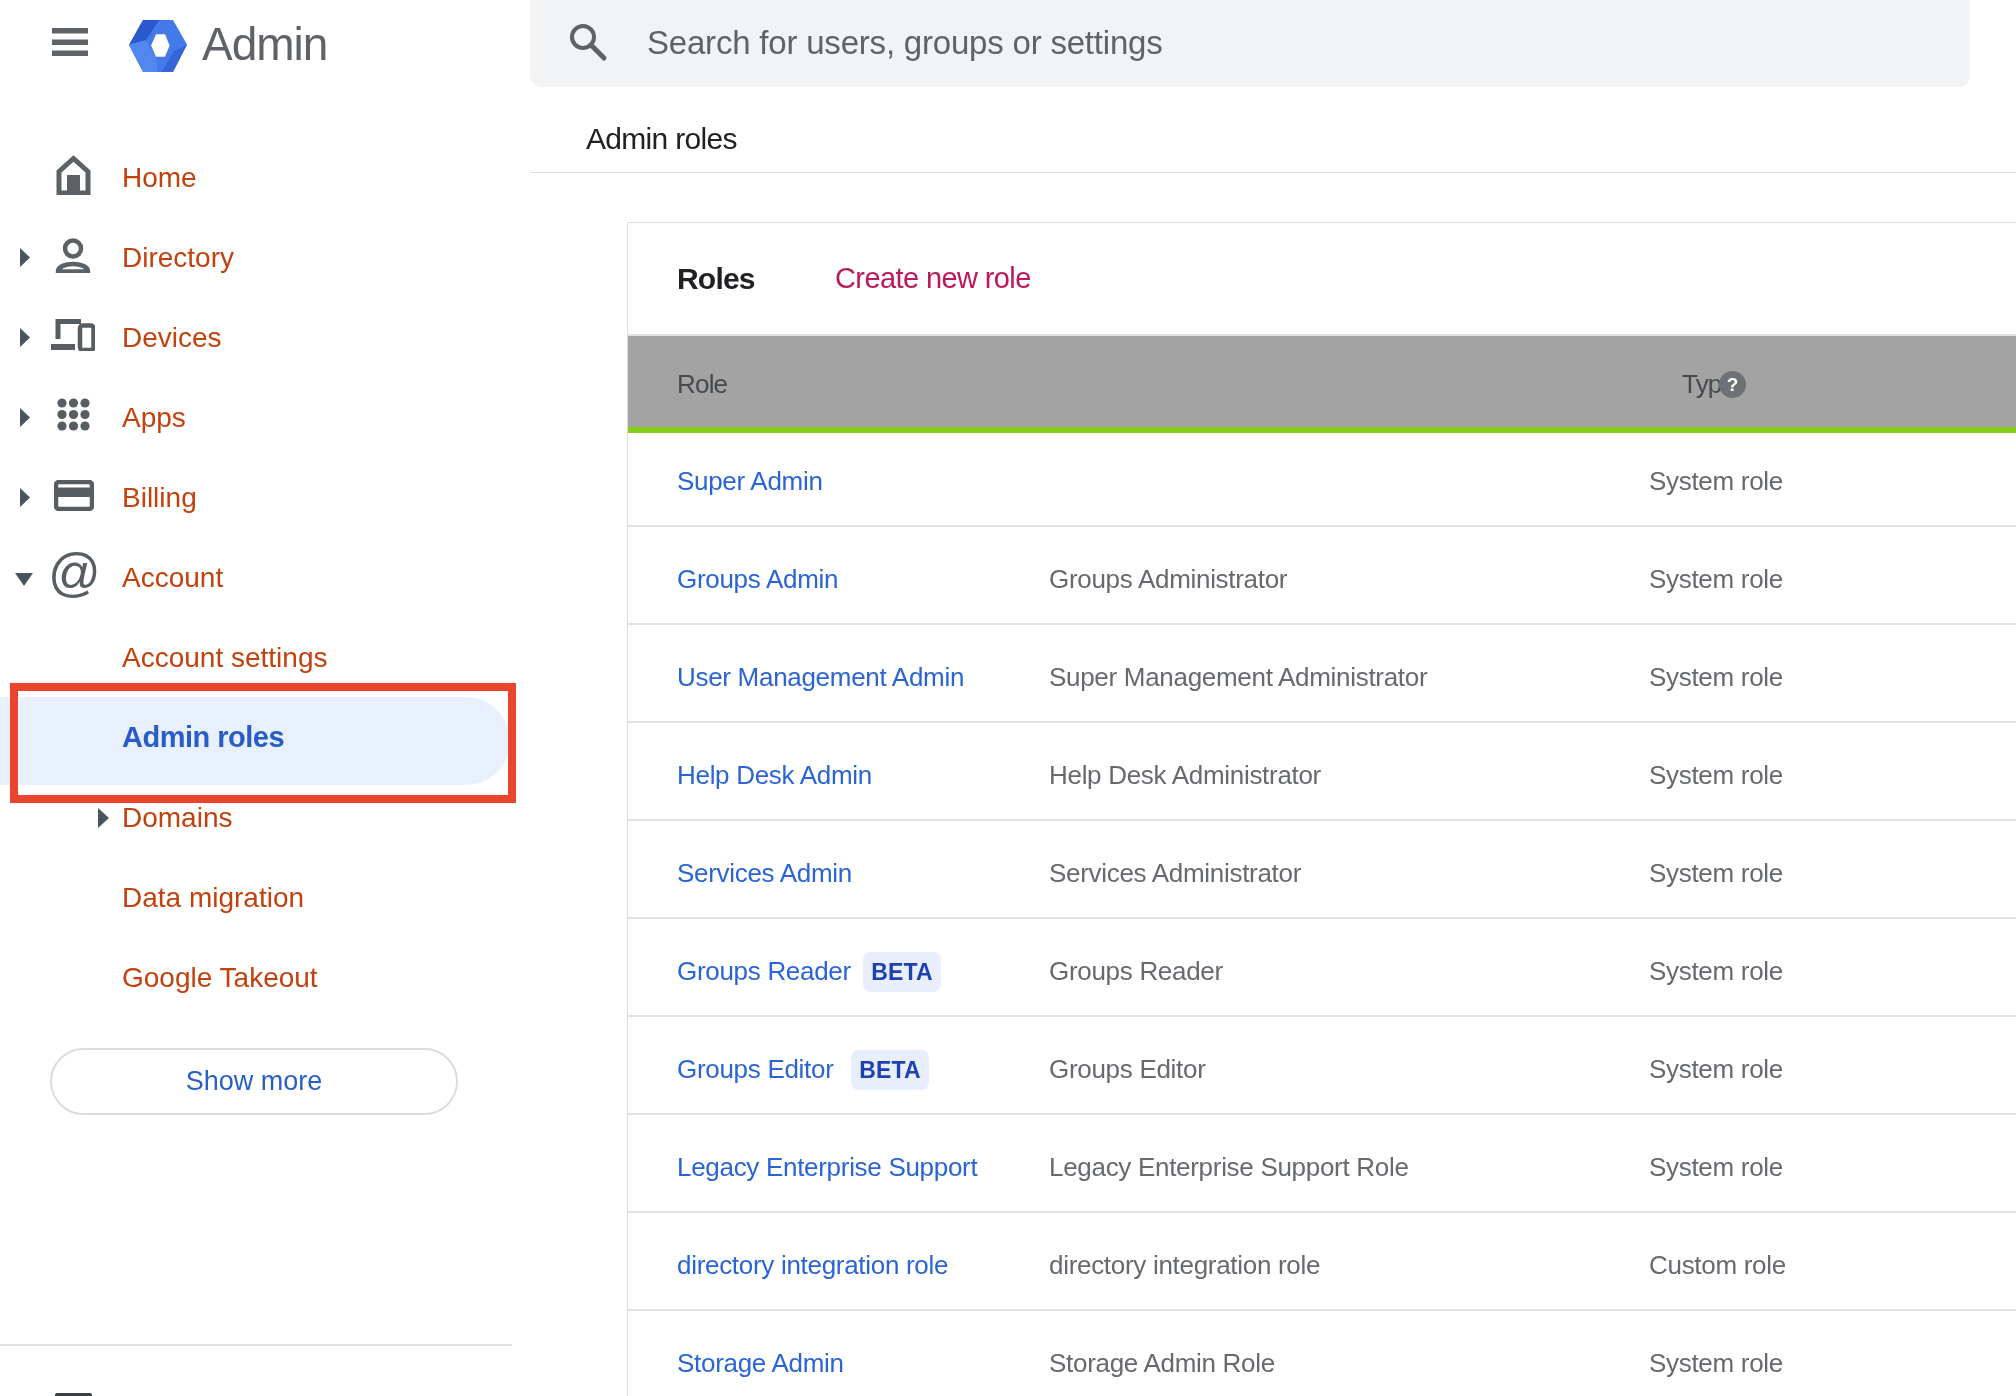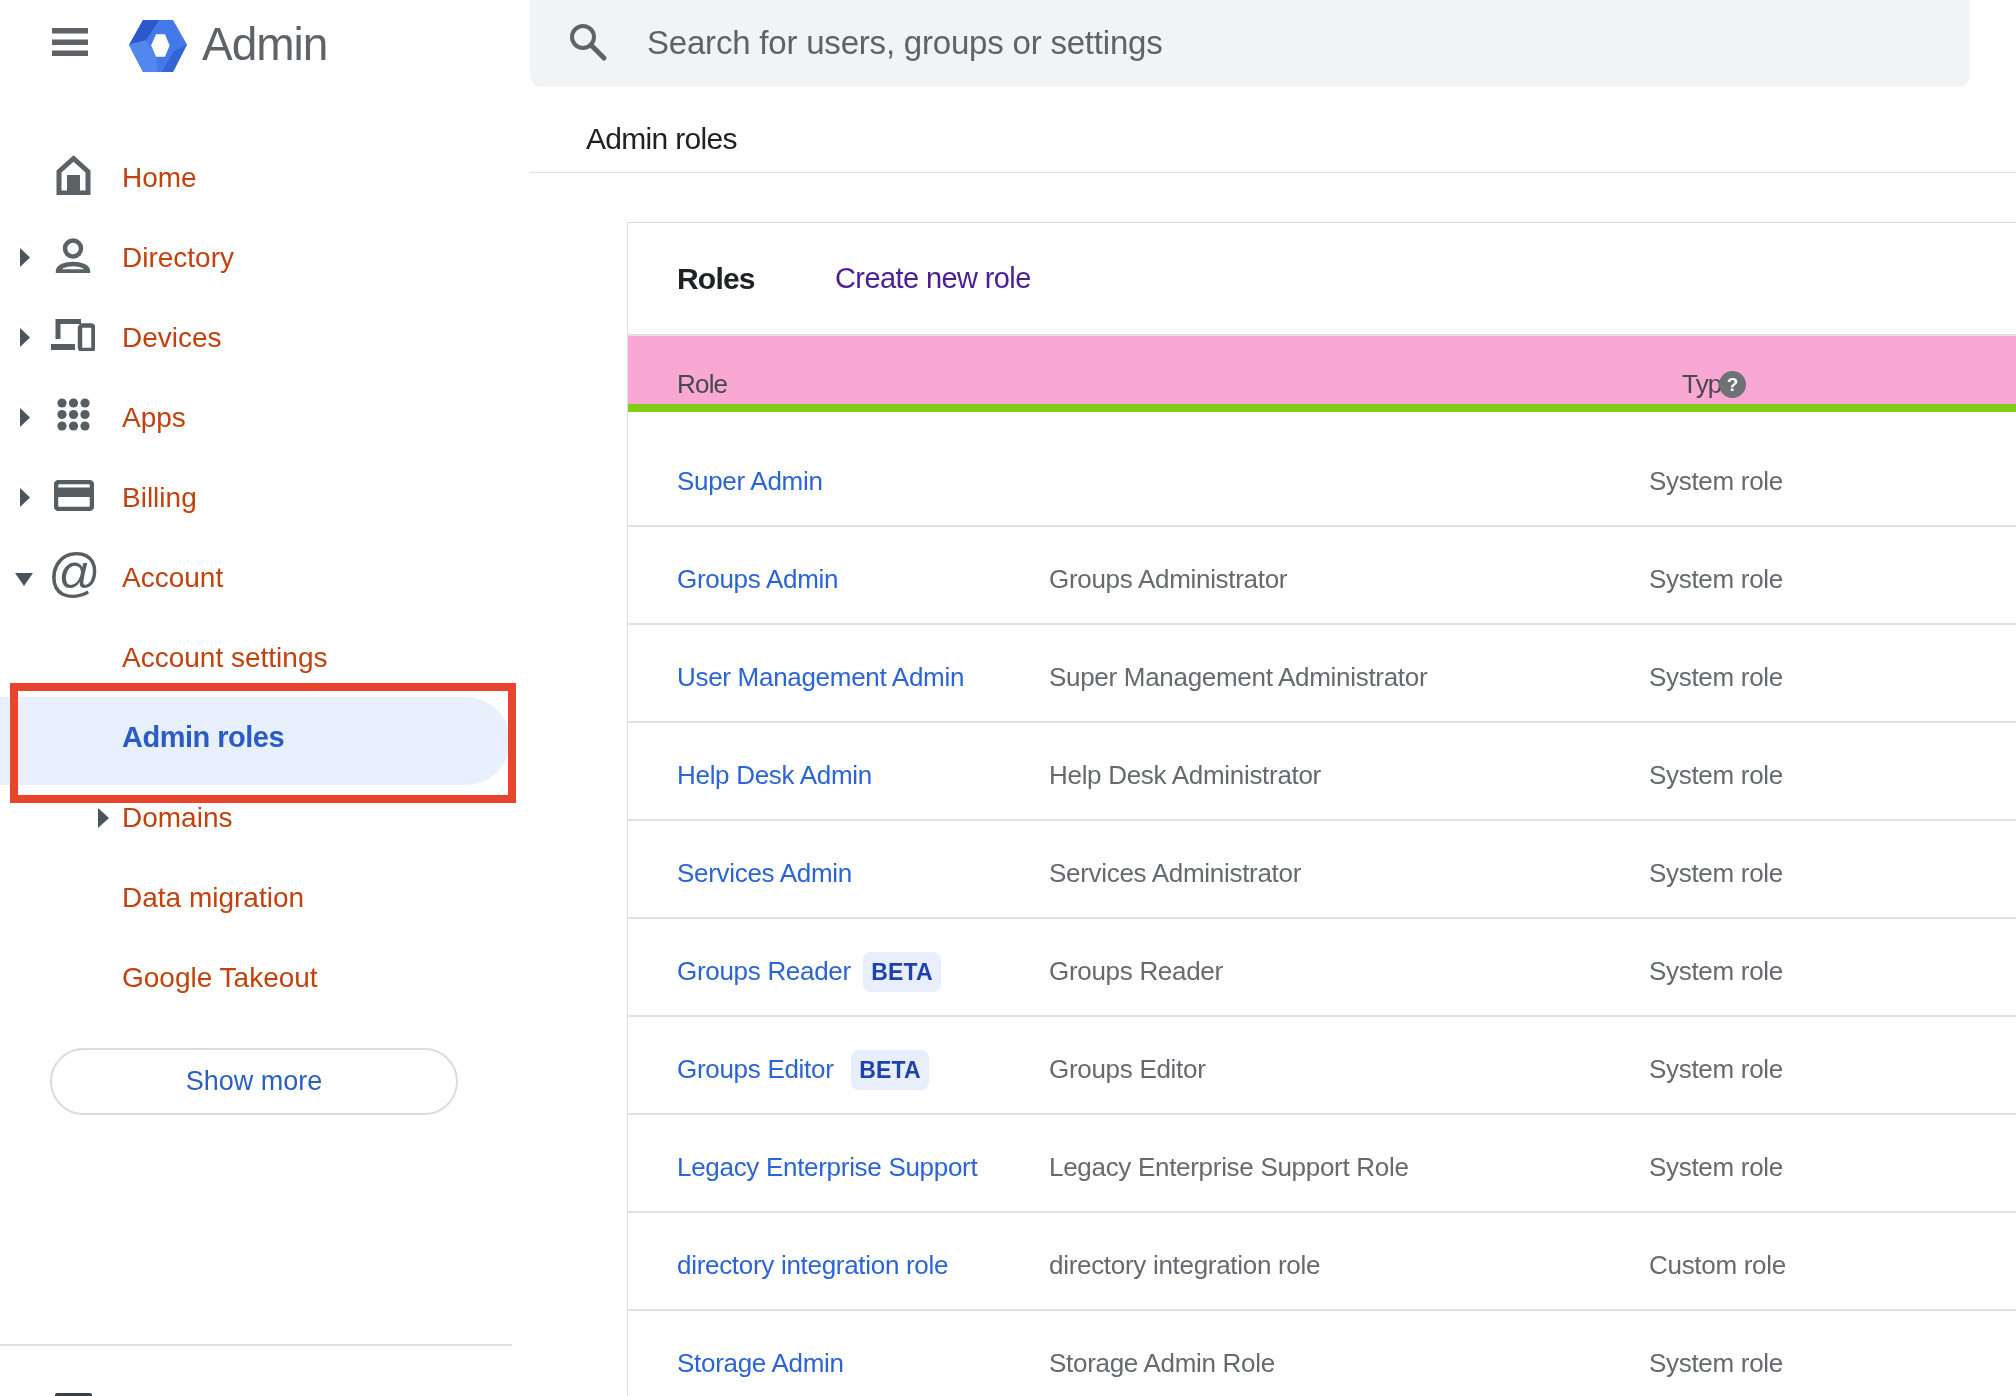--- a/index.html
+++ b/index.html
@@ -12,22 +12,22 @@
 #adminroles-sel{position:absolute;left:122px;top:693px;height:88px;line-height:88px;font-size:29px;font-weight:bold;color:#2a5cc8;letter-spacing:-0.5px}
 #showmore{position:absolute;left:50px;top:1048px;width:408px;height:67px;border:2px solid #dadce0;border-radius:34px;text-align:center;line-height:63px;font-size:27px;color:#2a60c6}
 #sidediv{position:absolute;left:0;top:1344px;width:512px;height:2px;background:#e0e0e0}
 #boticon{position:absolute;left:55px;top:1393px;width:37px;height:3px;background:#3c4043;border-radius:2px 2px 0 0}
 
 #crumb{position:absolute;left:586px;top:122px;font-size:30px;color:#202124;letter-spacing:-0.7px}
 #topdiv{position:absolute;left:530px;top:172px;width:1486px;height:1px;background:#dfe1e5}
 #cardtop{position:absolute;left:627px;top:222px;width:1389px;height:1px;background:#dadce0}
 #cardleft{position:absolute;left:627px;top:222px;width:1px;height:1174px;background:#dadce0}
 #roles-title{position:absolute;left:677px;top:223px;height:111px;line-height:111px;font-size:30px;font-weight:bold;color:#202124;letter-spacing:-0.8px}
-#createnew{position:absolute;left:835px;top:223px;height:111px;line-height:111px;font-size:29px;color:#4c1d95;letter-spacing:-0.6px}
-#thead{position:absolute;left:628px;top:334px;width:1388px;height:78px;background:#f9a8d4;border-top:2px solid #e1e1e1;border-bottom:8px solid #84cc16}
+#createnew{position:absolute;left:835px;top:223px;height:111px;line-height:111px;font-size:29px;color:#be185d;letter-spacing:-0.6px}
+#thead{position:absolute;left:628px;top:334px;width:1388px;height:99px;background:#a3a3a3;border-top:2px solid #e1e1e1;border-bottom:6px solid #84cc16}
 .hcell{position:absolute;top:0;height:97px;line-height:97px;font-size:26px;color:#46494d;letter-spacing:-0.8px}
 .trow{position:absolute;left:628px;width:1388px;height:94px;border-bottom:2px solid #e2e2e2}
 .cell{position:absolute;top:0;height:96px;line-height:96px;font-size:26px;letter-spacing:-0.3px}
 .link{color:#2b64d4}
 .gray{color:#66696d}
 .chip{position:absolute;height:40px;line-height:40px;background:#e9eefc;border-radius:8px;font-size:23px;font-weight:bold;color:#1e41b0;letter-spacing:0.2px;text-align:center}
 </style></head>
 <body>
 
 <svg class="abs" style="left:52px;top:26px" width="37" height="33" viewBox="0 0 37 33">

